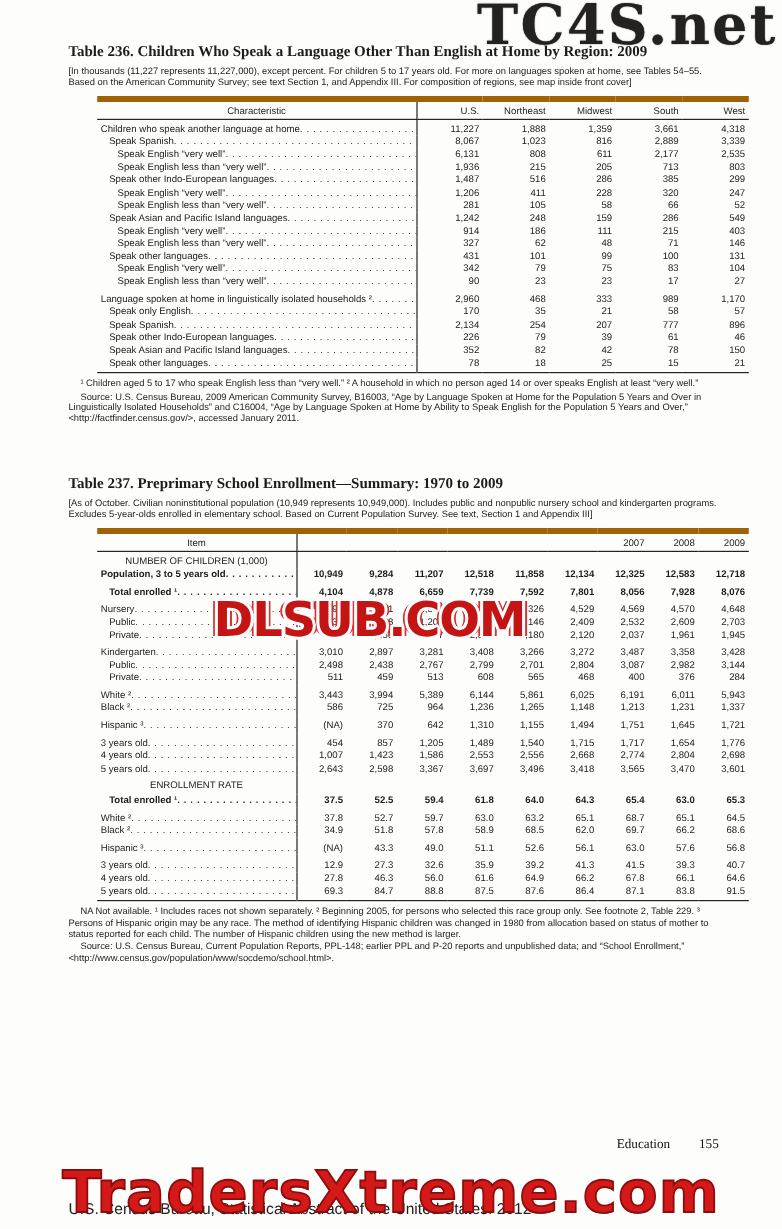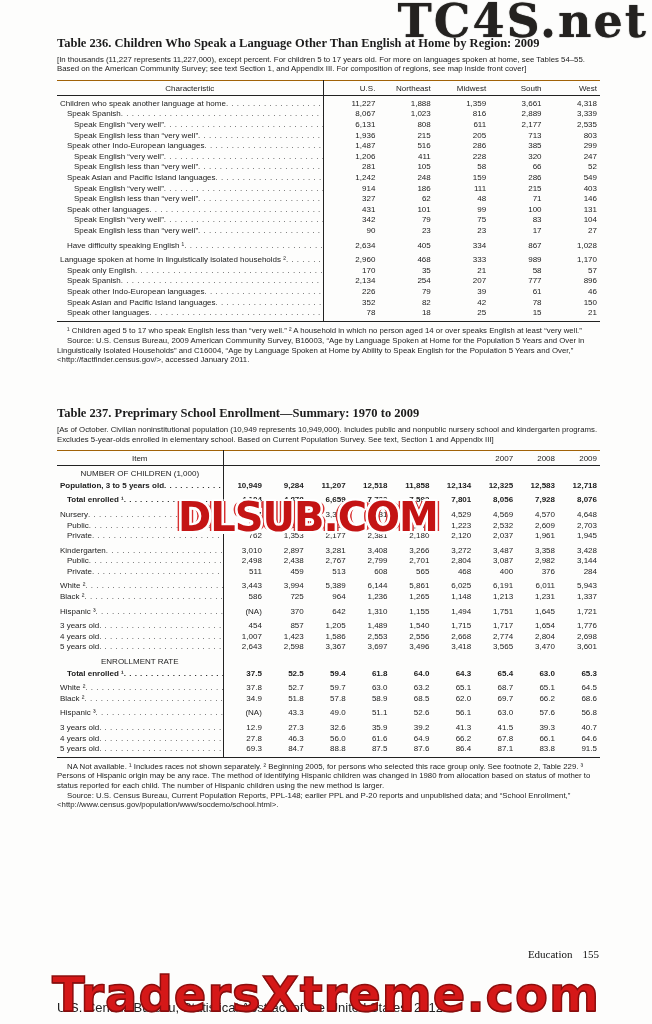--- a/index.html
+++ b/index.html
@@ -11,22 +11,23 @@
   .page { position:absolute; inset:0; padding:36px 52px 0 57px; }
 
   .tbl-title {
     font-family:"Liberation Serif", serif; font-weight:bold;
     font-size:12.5px; line-height:15px; max-width:505px; margin-bottom:4px;
   }
   .tbl-note { font-size:7.8px; line-height:9.4px; margin-bottom:6px; color:#222; }
 
   table.data {
     width:100%; border-collapse:collapse; table-layout:fixed;
-    border-top:1px solid #a16207; border-bottom:1px solid #222;
+    border-top:5px solid #a16207; border-bottom:1px solid #222;
     font-size:8px;
+    margin-left:24px;
   }
   thead th {
     font-weight:normal; font-size:8px; padding:3px 3px 2px 3px;
     border-bottom:1px solid #222;
   }
   th.stub-h { text-align:center; border-right:1px solid #222; }
   th.num-h  { text-align:right; }
   td { vertical-align:bottom; }
   td.stub { border-right:1px solid #222; padding:0 0 0 2px; }
   td.num  { text-align:right; padding:0 3px 0 0; line-height:10.6px; white-space:nowrap; }
@@ -71,21 +72,21 @@
     font-family:"DejaVu Sans", sans-serif; font-weight:bold;
     font-size:48px; letter-spacing:1px; color:#d51818; white-space:nowrap;
     -webkit-text-stroke:1.5px #8a0e0e;
     text-shadow:0 1px 0 #7e0d0d;
   }
 
   .edu-line {
     position:absolute; right:53px; top:948px;
     font-family:"Liberation Serif", serif; font-size:11px; color:#111;
   }
-  .edu-line .pageno { margin-left:10px; }
+  .edu-line .pageno { margin-left:24px; }
   .footer-left {
     position:absolute; left:57px; top:1000px;
     font-size:13px; color:#222;
   }
 </style>
 </head>
 <body>
 
 <div class="page">
 
@@ -273,33 +274,20 @@
               <div class="stubwrap ind2">
                 <span class="lbl">Speak English less than “very well”</span>
                 <span class="leader"></span>
               </div>
             </td>
             <td class="num">90</td>
             <td class="num">23</td>
             <td class="num">23</td>
             <td class="num">17</td>
             <td class="num">27</td>
-          </tr>
-          <tr class="gap">
-            <td class="stub">
-              <div class="stubwrap ind1">
-                <span class="lbl">Have difficulty speaking English ¹</span>
-                <span class="leader"></span>
-              </div>
-            </td>
-            <td class="num">2,634</td>
-            <td class="num">405</td>
-            <td class="num">334</td>
-            <td class="num">867</td>
-            <td class="num">1,028</td>
           </tr>
           <tr class="gap">
             <td class="stub">
               <div class="stubwrap ind0">
                 <span class="lbl">Language spoken at home in linguistically isolated households ²</span>
                 <span class="leader"></span>
               </div>
             </td>
             <td class="num">2,960</td>
             <td class="num">468</td>
@@ -469,21 +457,21 @@
               <div class="stubwrap ind1">
                 <span class="lbl">Public</span>
                 <span class="leader"></span>
               </div>
             </td>
             <td class="num">332</td>
             <td class="num">628</td>
             <td class="num">1,202</td>
             <td class="num">1,950</td>
             <td class="num">2,146</td>
-            <td class="num">1,223</td>
+            <td class="num">2,409</td>
             <td class="num">2,532</td>
             <td class="num">2,609</td>
             <td class="num">2,703</td>
           </tr>
           <tr>
             <td class="stub">
               <div class="stubwrap ind1">
                 <span class="lbl">Private</span>
                 <span class="leader"></span>
               </div>

